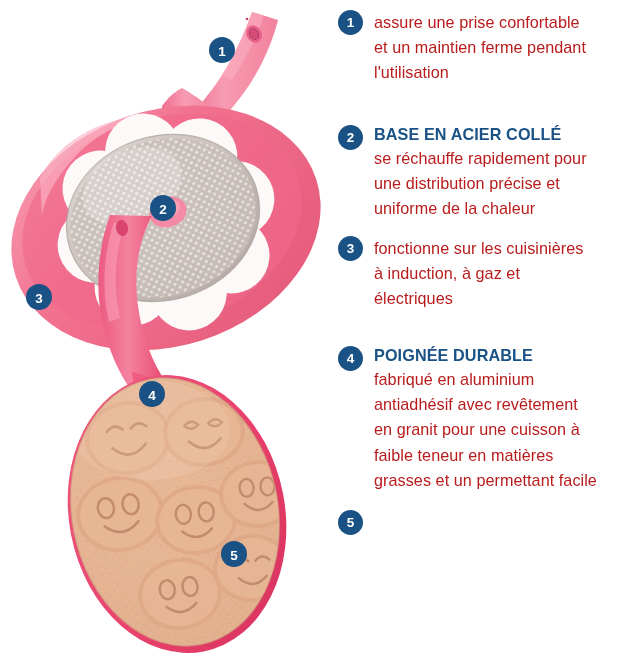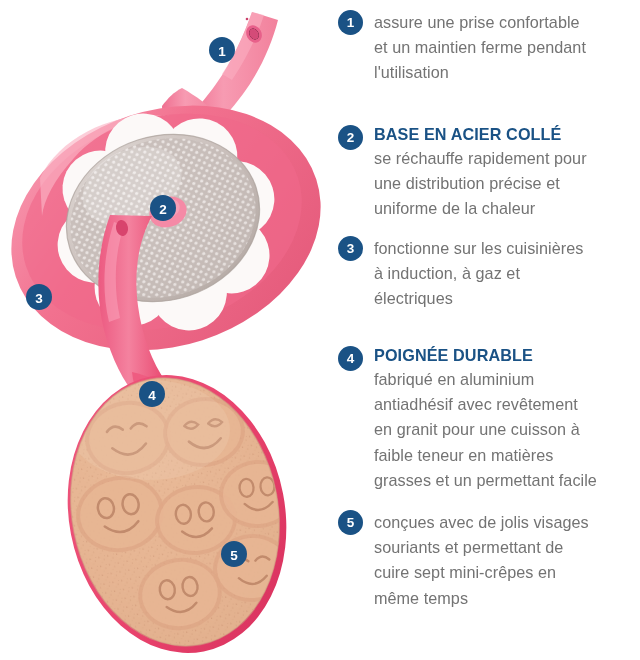--- a/index.html
+++ b/index.html
@@ -59,21 +59,21 @@
   }
   .feature-title {
     color: #1a5285;
     font-size: 16.2px;
     font-weight: bold;
     line-height: 21px;
     letter-spacing: 0.1px;
     white-space: pre-line;
   }
   .feature-desc {
-    color: #737373;
+    color: #b91c1c;
     font-size: 16.2px;
     font-weight: normal;
     line-height: 25.2px;
     letter-spacing: 0.05px;
     white-space: pre-line;
     margin-top: 1px;
   }
 </style>
 </head>
 <body>
@@ -333,21 +333,17 @@
 antiadhésif avec revêtement
 en granit pour une cuisson à
 faible teneur en matières
 grasses et un permettant facile</div>
       </div>
     </div>
 
     <div class="feature-item" style="top:509px">
       <div class="badge">5</div>
       <div class="feature-text">
-        <div class="feature-desc">conçues avec de jolis visages
-souriants et permettant de
-cuire sept mini-crêpes en
-même temps</div>
       </div>
     </div>
 
   </div>
 </div>
 
 </body></html>

